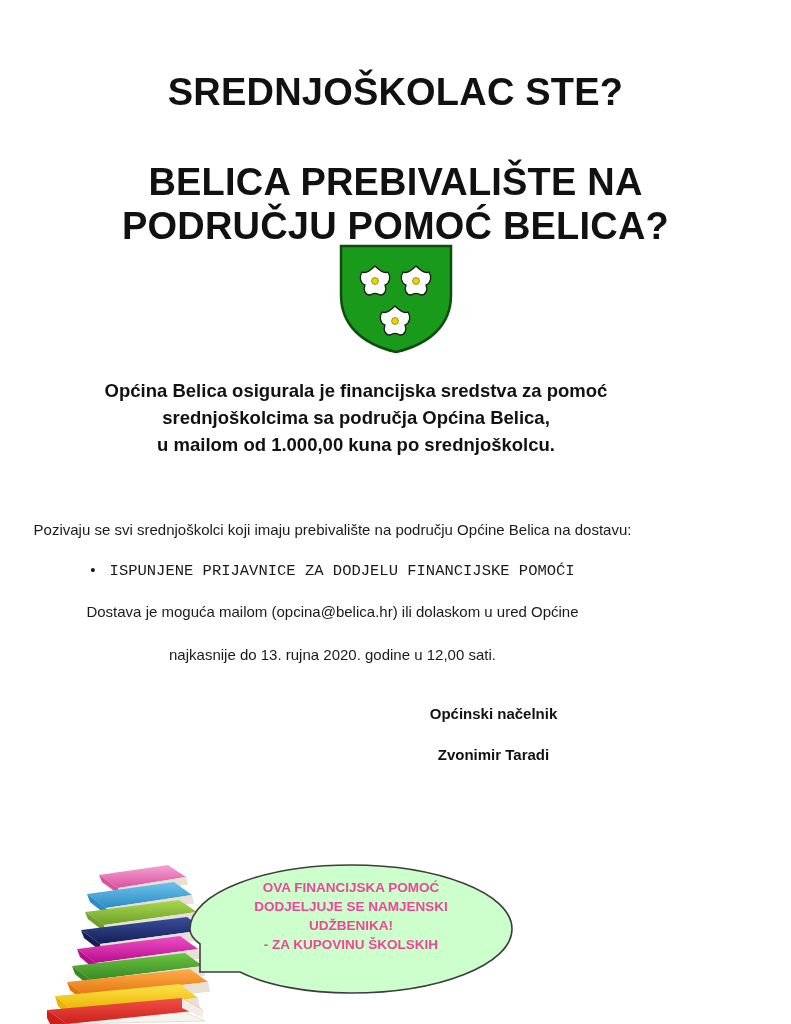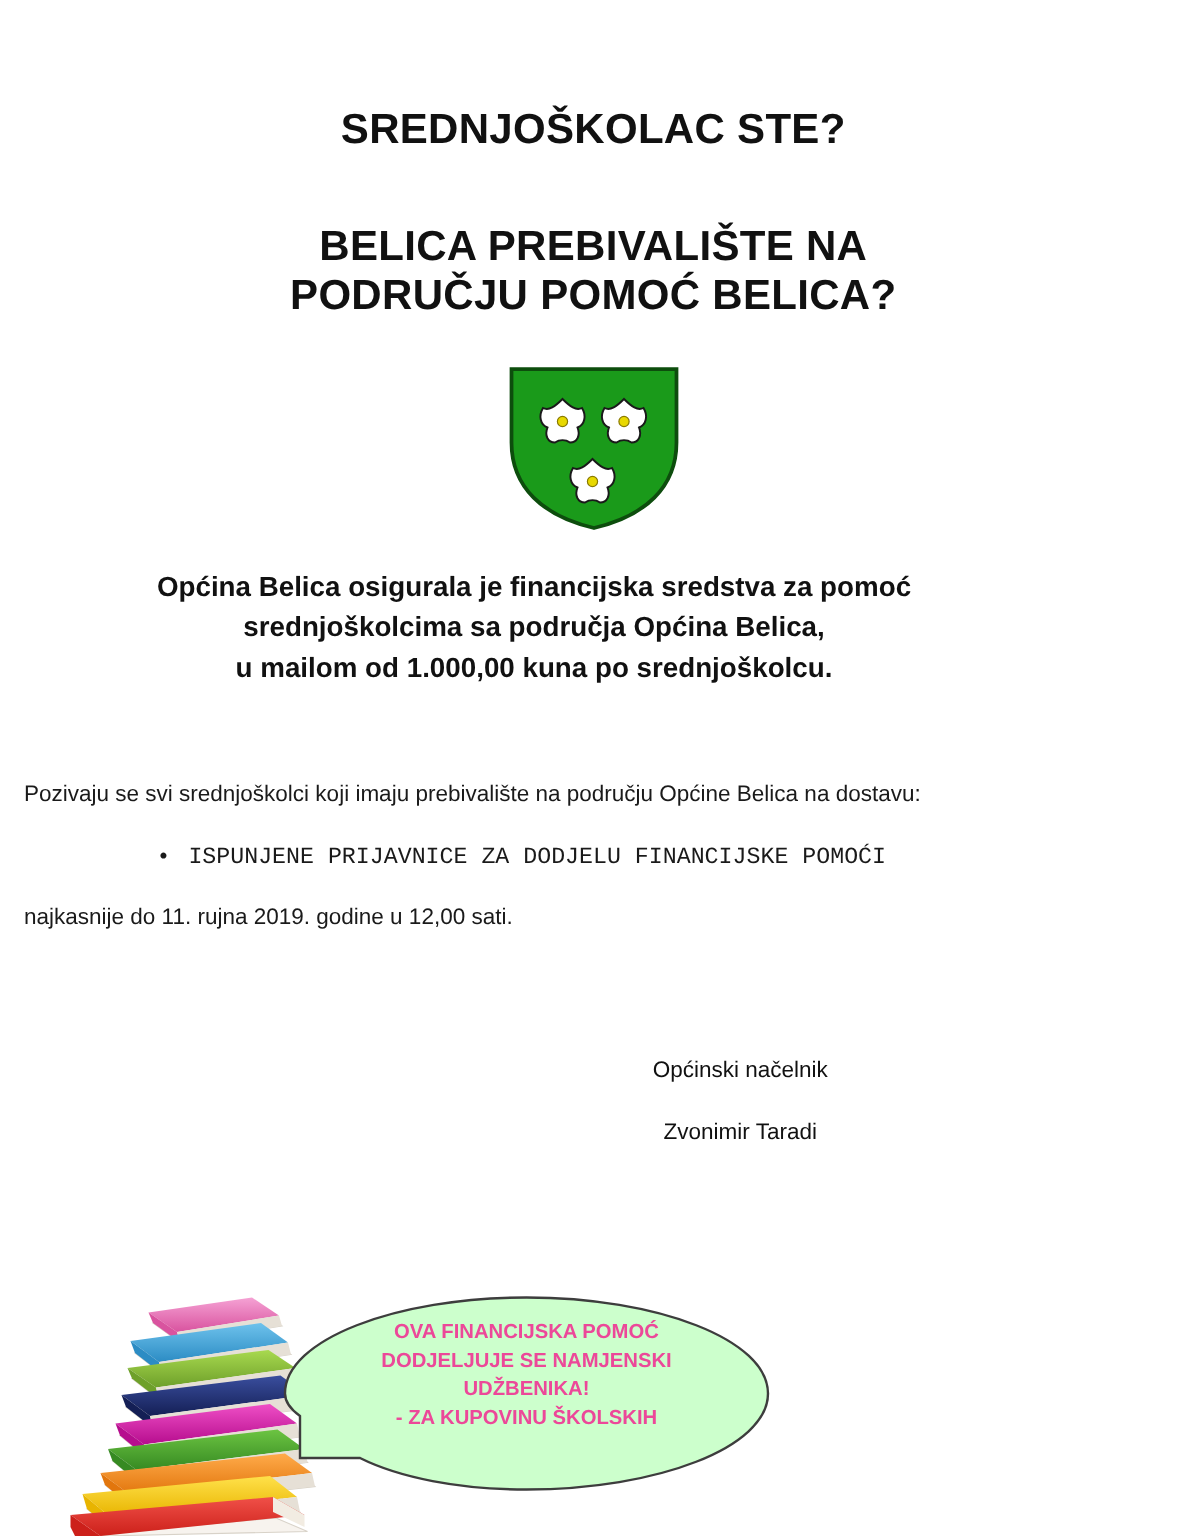--- a/index.html
+++ b/index.html
@@ -25,21 +25,21 @@
 
   
   .heading-block {
     position: absolute;
     top: 70px;
     left: 0;
     width: 791px;
     text-align: center;
   }
   .h-line {
-    font-size: 28px;
+    font-size: 38px;
     font-weight: bold;
     letter-spacing: 0.2px;
     line-height: 1.16;
     color: #111111;
   }
   .h-gap { height: 46px; }
 
   
   .crest-wrap {
     position: absolute;
@@ -66,24 +66,23 @@
     line-height: 1.45;
     color: #111111;
   }
 
   
   .body-block {
     position: absolute;
     top: 520px;
     left: 0;
     width: 665px;
-    text-align: left;
+    text-align: center;
     font-size: 15px;
     color: #1a1a1a;
-    margin-left: 16px;
   }
   .body-line {
     line-height: 1.35;
     margin-bottom: 22px;
   }
   .bullet-row {
     display: flex;
     justify-content: center;
     align-items: baseline;
     margin-bottom: 22px;
@@ -102,21 +101,21 @@
   }
 
   
   .signature {
     position: absolute;
     top: 705px;
     left: 0;
     width: 791px;
     text-align: center;
     font-size: 15px;
-    font-weight: normal;
+    font-weight: bold;
     color: #111111;
   }
   .sig-inner {
     display: inline-block;
     margin-left: 196px;
     text-align: center;
   }
   .sig-role { margin-bottom: 24px; }
 
   
@@ -189,21 +188,22 @@
     <div>srednjoškolcima sa područja Općina Belica,</div>
     <div>u mailom od 1.000,00 kuna po srednjoškolcu.</div>
   </div>
 
   <div class="body-block">
     <div class="body-line">Pozivaju se svi srednjoškolci koji imaju prebivalište na području Općine Belica na dostavu:</div>
     <div class="bullet-row">
       <span class="bullet-dot">•</span>
       <span class="bullet-text">ISPUNJENE PRIJAVNICE ZA DODJELU FINANCIJSKE POMOĆI</span>
     </div>
-    <div class="body-line">najkasnije do 11. rujna 2019. godine u 12,00 sati.</div>
+    <div class="body-line">Dostava je moguća mailom (opcina@belica.hr) ili dolaskom u ured Općine</div>
+    <div class="body-line">najkasnije do 13. rujna 2020. godine u 12,00 sati.</div>
   </div>
 
   <div class="signature">
     <div class="sig-inner">
       <div class="sig-role">Općinski načelnik</div>
       <div>Zvonimir Taradi</div>
     </div>
   </div>
 
   <svg class="books" viewBox="0 0 172 162">

